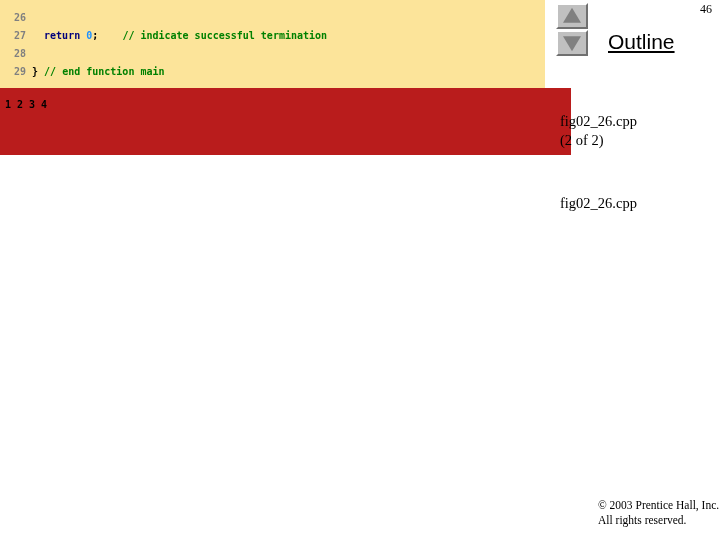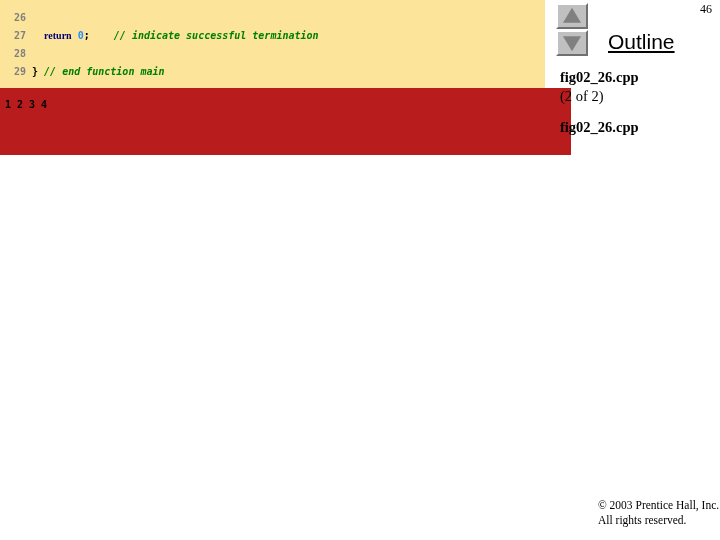--- a/index.html
+++ b/index.html
@@ -43,24 +43,24 @@
     line-height: 18px;
     white-space: pre;
   }
   .lineno {
     display: inline-block;
     width: 26px;
     text-align: right;
     color: #808080;
     font-weight: bold;
   }
-  .tok-kw      { color: #00007b; font-family: Liberation Serif, serif; }
+  .tok-kw      { color: #00007b; }
   .tok-num     { color: #1e90ff; }
   .tok-punct   { color: #000000; }
-  .tok-comment { color: #008000; font-style: italic; }
+  .tok-comment { color: #008000; }
   .tok-plain   { color: #000000; }
 
   
   #output-block {
     position: absolute;
     left: 0;
     top: 88px;
     width: 571px;
     height: 67px;
     background: #b91c1c;
@@ -162,21 +162,21 @@
   .outline-item {
     margin-bottom: 12px;
   }
   .outline-line {
     font-family: "Liberation Serif", serif;
     font-size: 14.5px;
     color: #000000;
     line-height: 19px;
     white-space: nowrap;
   }
-  .outline-line.bold { font-weight: bold; }
+  .outline-line.bold { font-weight: normal; margin-top: 44px; }
 
   
   #footer {
     position: absolute;
     left: 12px;
     bottom: 12px;
     width: 158px;
     font-family: "Liberation Serif", serif;
     font-size: 11.5px;
     line-height: 15px;

